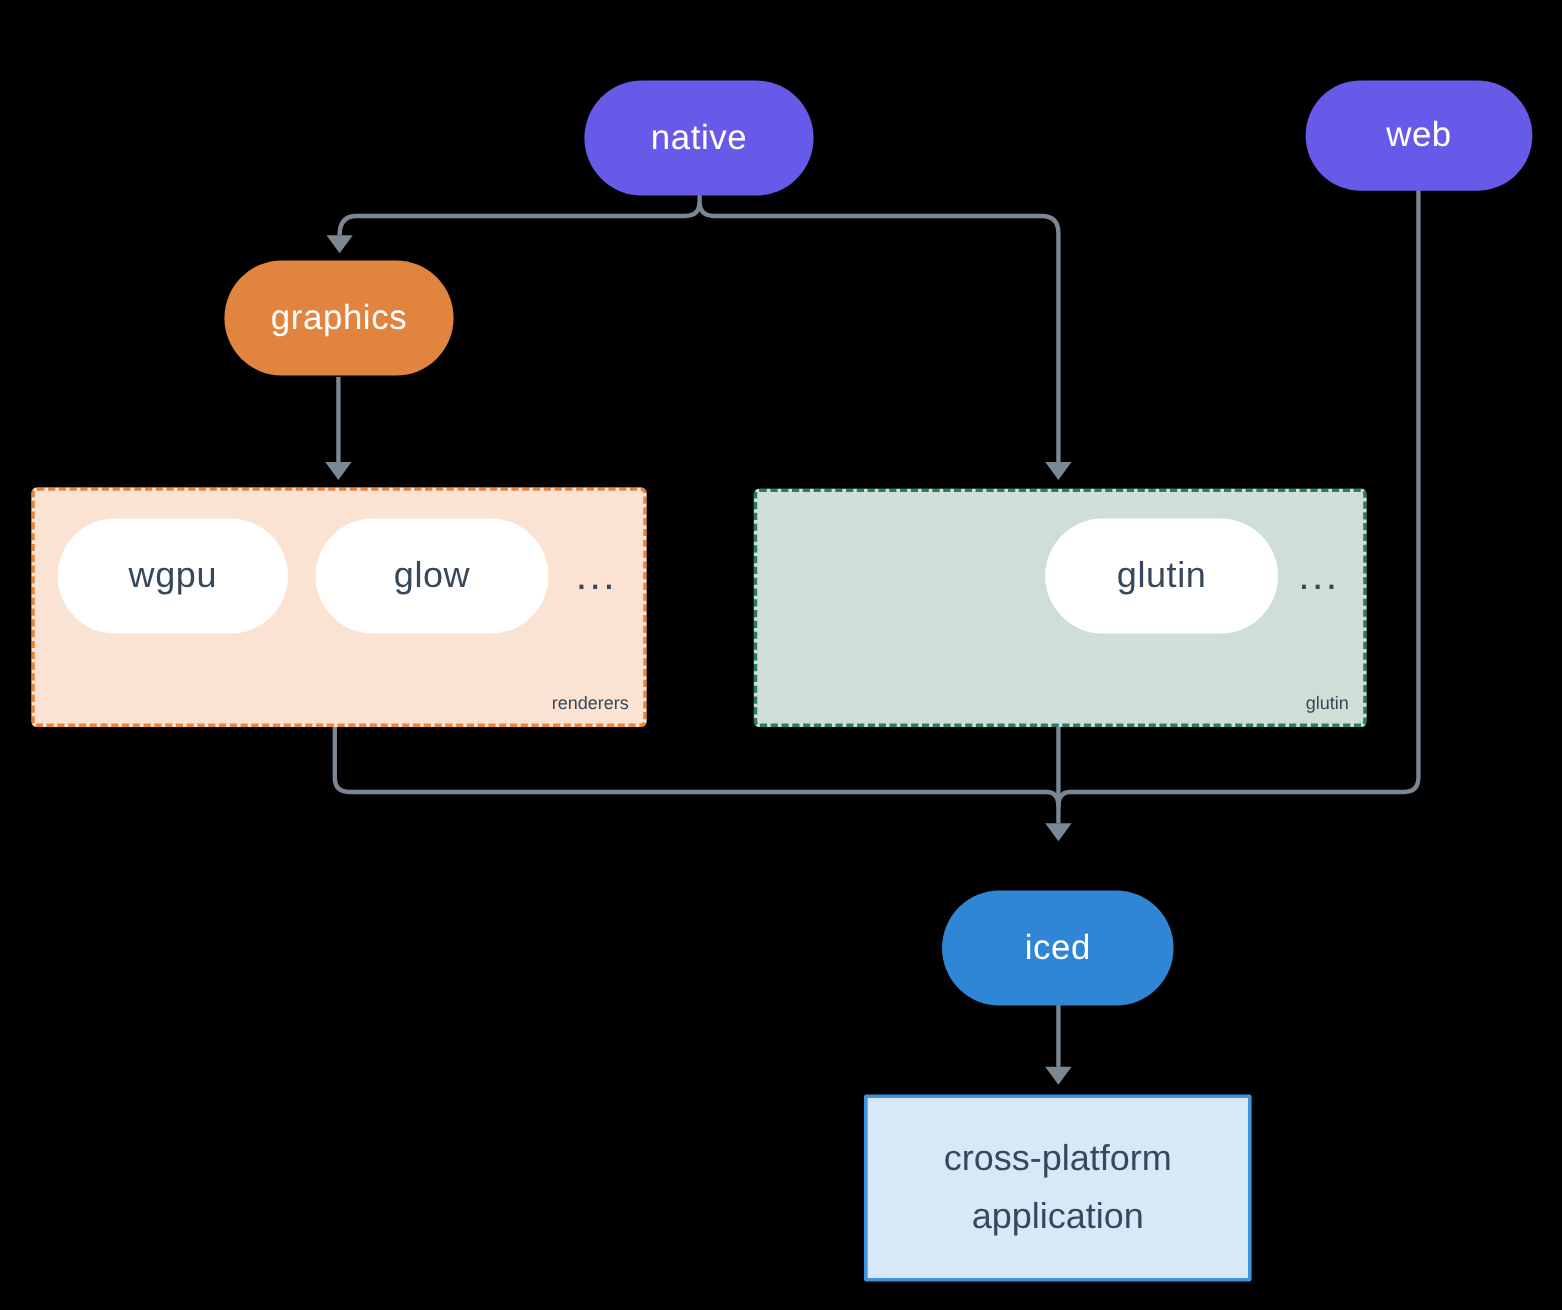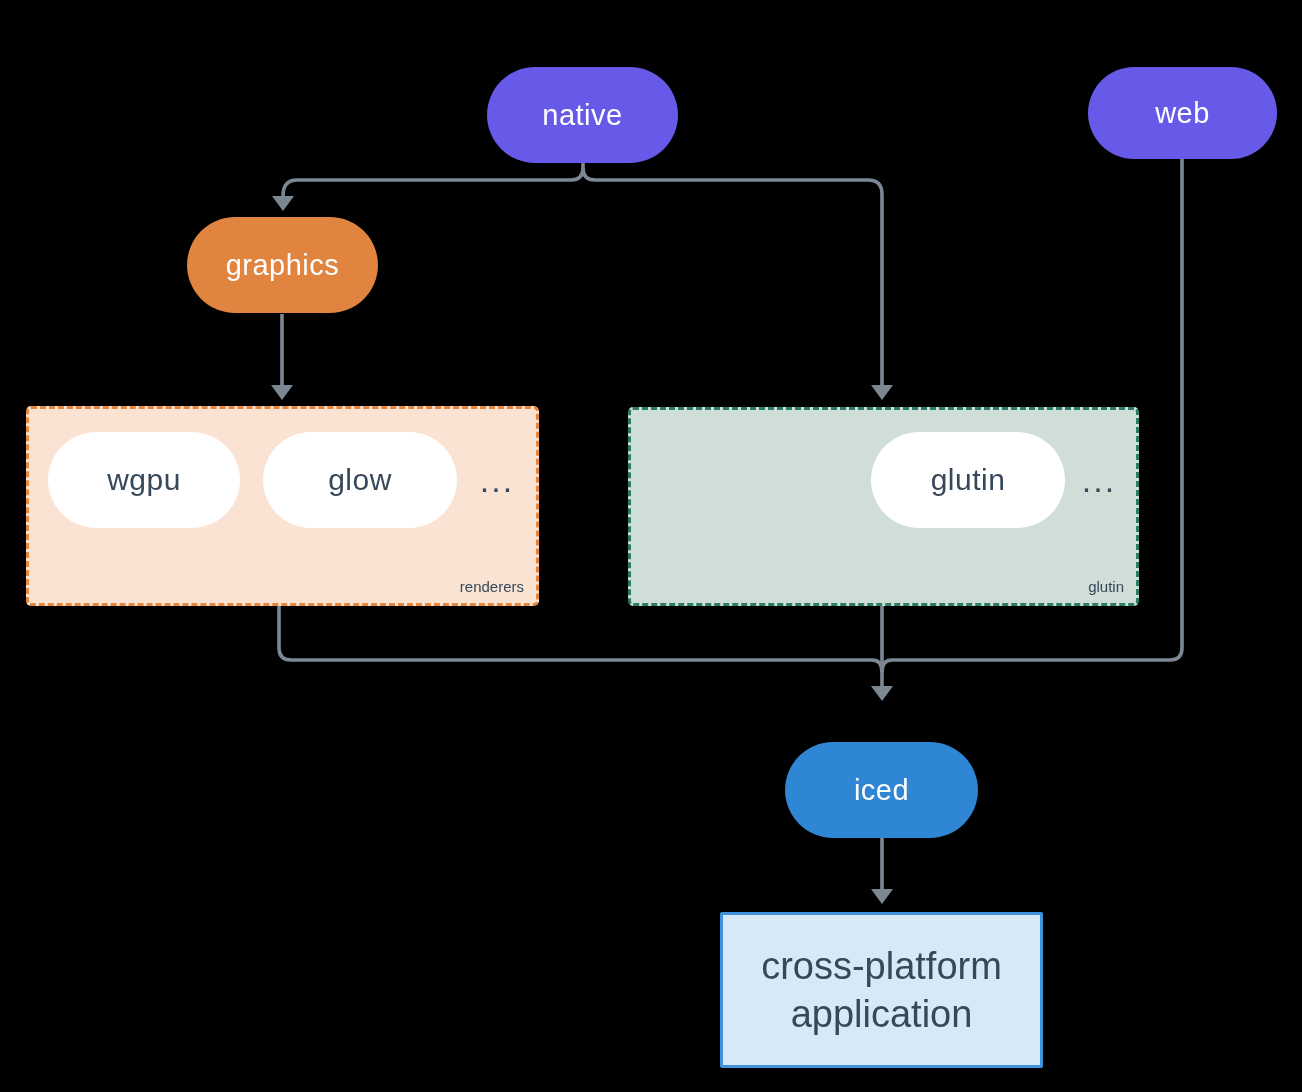--- a/index.html
+++ b/index.html
@@ -100,21 +100,21 @@
     left: 720px; top: 912px; width: 323px; height: 156px;
     background: var(--c-lightblue);
     border: 3px solid var(--c-lightblue_border);
     border-radius: 2px;
     box-sizing: border-box;
     display: flex;
     flex-direction: column;
     align-items: center;
     justify-content: center;
     color: var(--c-ink);
-    font-size: 38px;
+    font-size: 30px;
     line-height: 48px;
   }
 </style>
 </head>
 <body>
 
 <div class="canvas">
 
   <svg class="wires" viewBox="0 0 1302 1092">
     <path d="M 583 119 V 168"></path>

